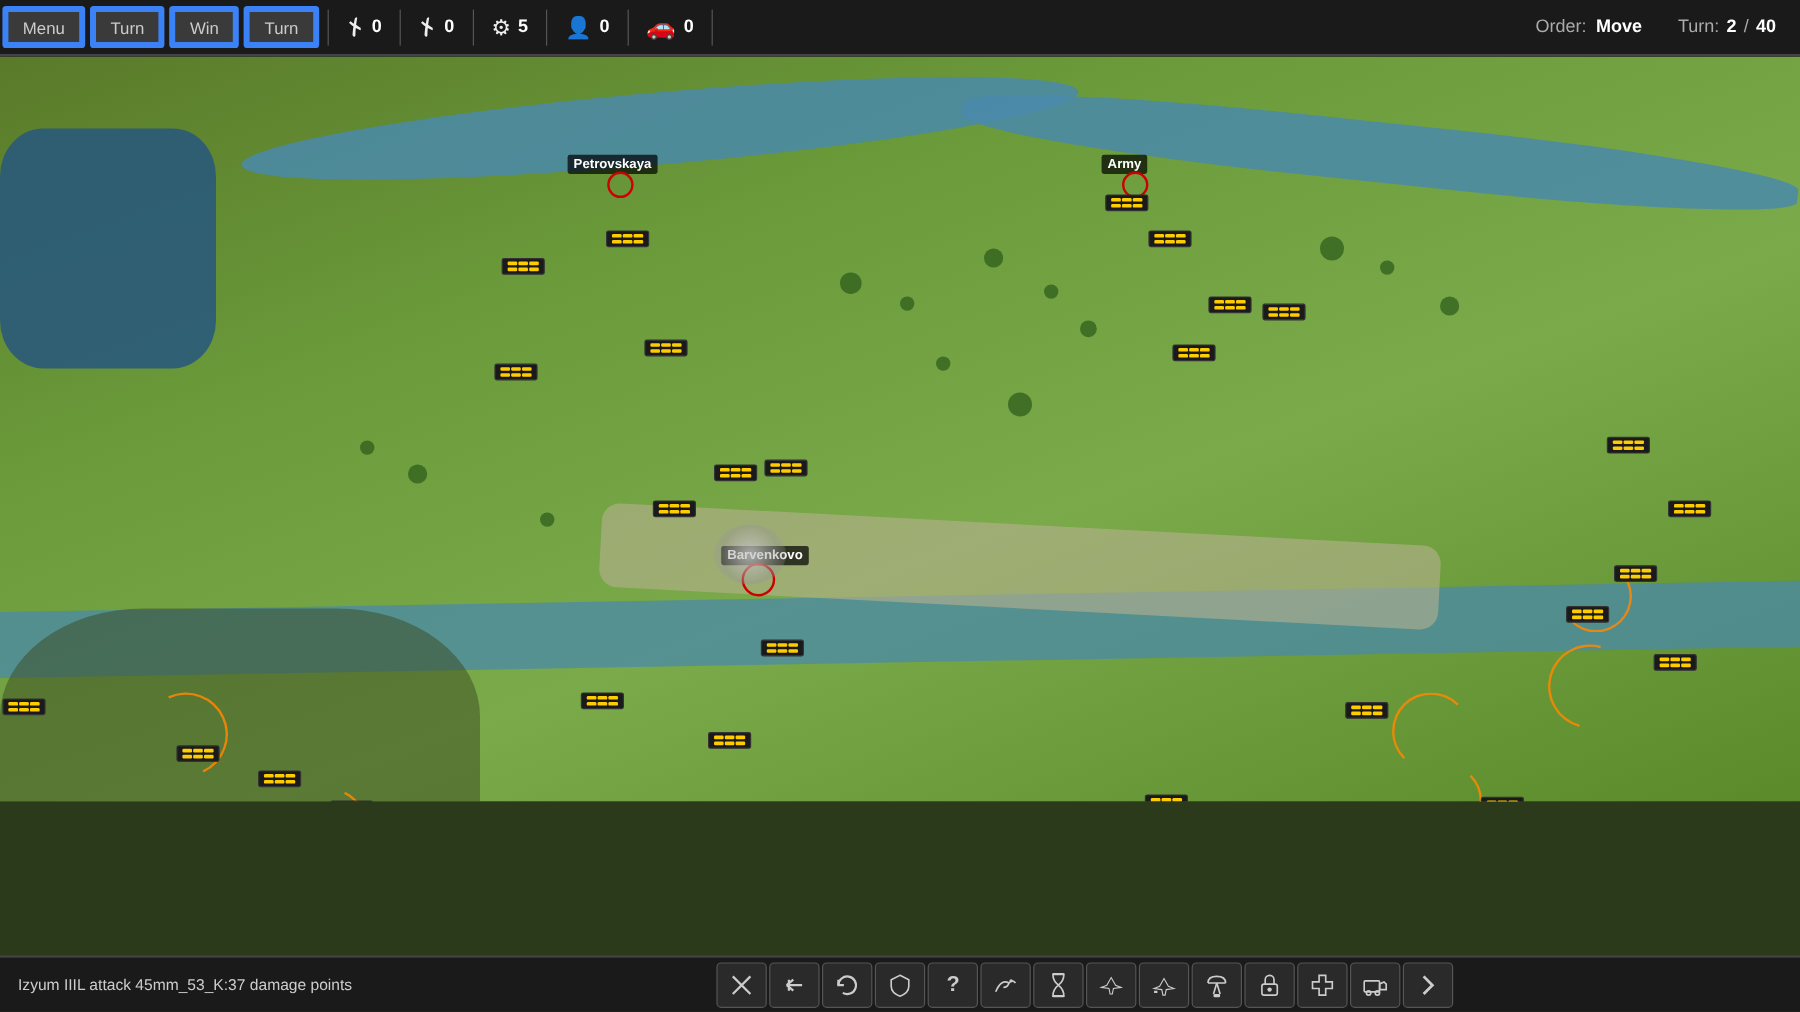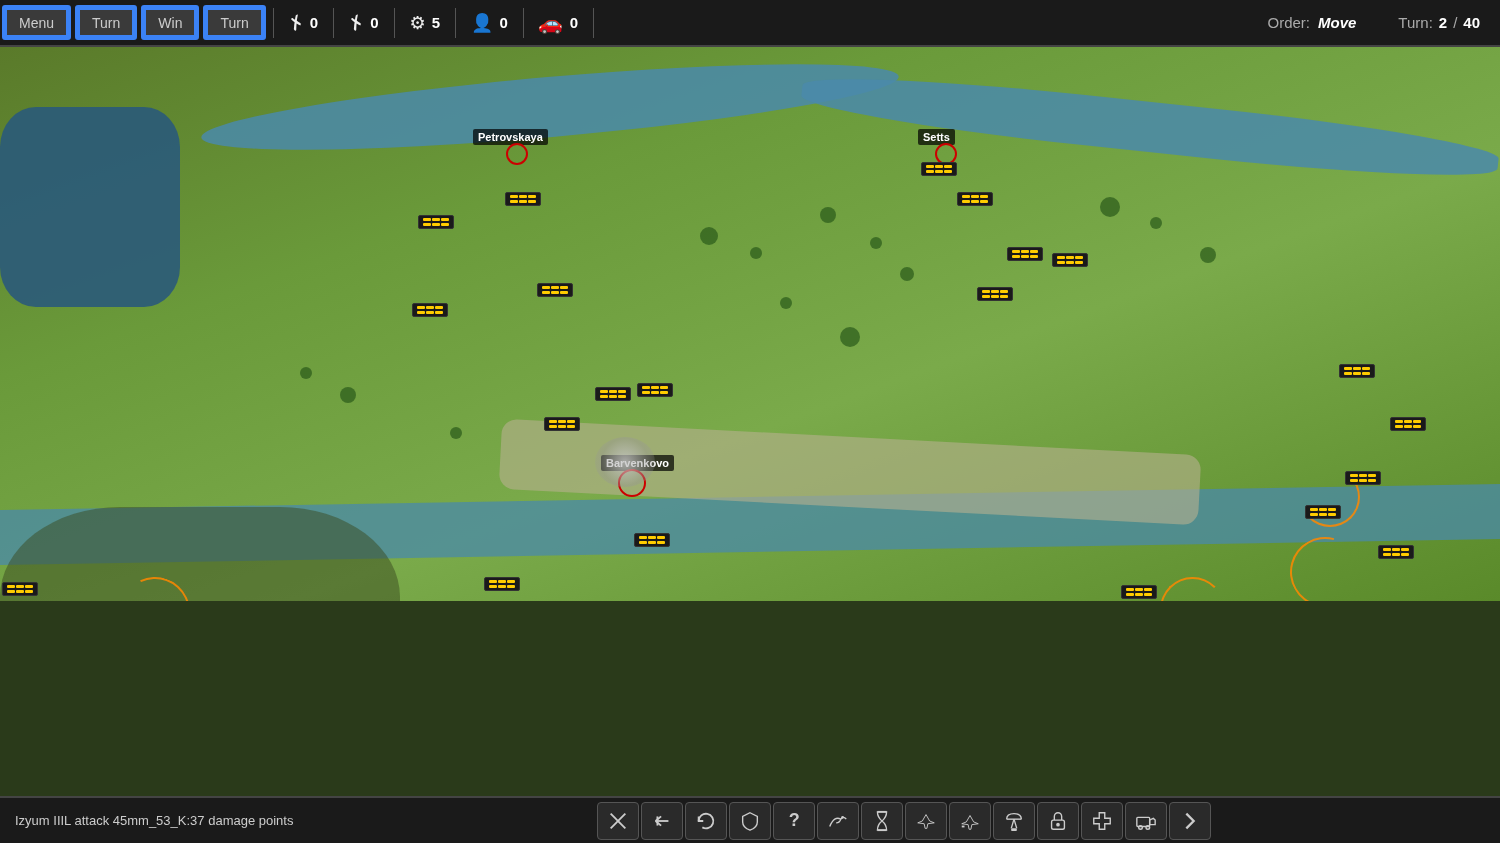--- a/index.html
+++ b/index.html
@@ -18,26 +18,26 @@
     }
     .top-stat-group {
       display: flex; align-items: center; gap: 6px; margin: 0 10px;
       color: #eee; font-size: 15px;
     }
     .top-stat-group .icon { font-size: 18px; }
     .top-stat-number { font-weight: bold; color: #fff; }
     .separator { width: 1px; height: 30px; background: #555; margin: 0 5px; }
     .order-section { margin-left: auto; color: #eee; font-size: 15px; display: flex; align-items: center; gap: 8px; }
     .order-label { color: #aaa; }
-    .order-value { color: #fff; font-weight: bold; font-style: italic; }
+    .order-value { color: #fff; font-weight: bold; }
     .turn-section { color: #eee; font-size: 15px; display: flex; align-items: center; gap: 6px; margin-right: 20px; }
 
     
     #map-area {
-      position: absolute; top: 47px; left: 0; width: 1500px; height: 554px;
+      position: absolute; top: 47px; left: 0; width: 1500px; height: 621px;
       overflow: hidden;
     }
 
     
     .terrain-base {
       position: absolute; top: 0; left: 0; width: 100%; height: 100%;
       background: linear-gradient(160deg, #5a7a2a 0%, #6a9a3a 30%, #7aaa4a 60%, #5a8a2a 100%);
     }
 
     
@@ -163,21 +163,21 @@
     <span class="top-stat-number">0</span>
   </div>
 
   <div class="separator"></div>
 
   <div class="order-section">
     <span class="order-label">Order:</span>
     <span class="order-value">Move</span>
   </div>
 
-  <div class="turn-section" style="margin-left:42px;align-items:center;">
+  <div class="turn-section" style="margin-left:30px;align-items:center;">
     <span style="color:#aaa;">Turn:</span>
     <span style="color:#fff; font-weight:bold;">2</span>
     <span style="color:#aaa;">/</span>
     <span style="color:#fff; font-weight:bold;">40</span>
   </div>
 </div>
 
 <div id="map-area">
 
   <div class="terrain-base"></div>
@@ -215,21 +215,21 @@
   <div style="position:absolute; left:730px; top:670px; width:60px; height:60px; border:2.5px solid #ff8800; border-radius:50%; border-top-color:transparent; border-right-color:transparent; transform:rotate(180deg); opacity:0.85;"></div>
   <div style="position:absolute; left:840px; top:640px; width:60px; height:60px; border:2.5px solid #ff8800; border-radius:50%; border-bottom-color:transparent; border-left-color:transparent; opacity:0.85;"></div>
   <div style="position:absolute; left:1160px; top:530px; width:65px; height:65px; border:2.5px solid #ff8800; border-radius:50%; border-bottom-color:transparent; border-right-color:transparent; opacity:0.85;"></div>
   <div style="position:absolute; left:1175px; top:590px; width:60px; height:60px; border:2.5px solid #ff8800; border-radius:50%; border-top-color:transparent; border-left-color:transparent; opacity:0.85;"></div>
   <div style="position:absolute; left:1290px; top:490px; width:70px; height:70px; border:2.5px solid #ff8800; border-radius:50%; border-bottom-color:transparent; border-right-color:transparent; transform:rotate(-30deg); opacity:0.85;"></div>
   <div style="position:absolute; left:1300px; top:420px; width:60px; height:60px; border:2.5px solid #ff8800; border-radius:50%; border-top-color:transparent; border-left-color:transparent; opacity:0.85;"></div>
 
   <div class="city-label" style="left:473px; top:82px;">Petrovskaya</div>
   <div class="red-circle" style="left:506px; top:96px; width:22px; height:22px;"></div>
 
-  <div class="city-label" style="left:918px; top:82px;">Setts</div>
+  <div class="city-label" style="left:918px; top:82px;">Army</div>
   <div class="red-circle" style="left:935px; top:96px; width:22px; height:22px;"></div>
 
   <div class="city-label" style="left:601px; top:408px;">Barvenkovo</div>
   <div class="red-circle" style="left:618px; top:422px; width:28px; height:28px;"></div>
 
   <div class="smoke" style="left:595px; top:390px; width:60px; height:50px;"></div>
 
   <div class="unit-tag" style="left:505px; top:145px;">
     <div class="bar-line">
         <div class="bar"></div>

